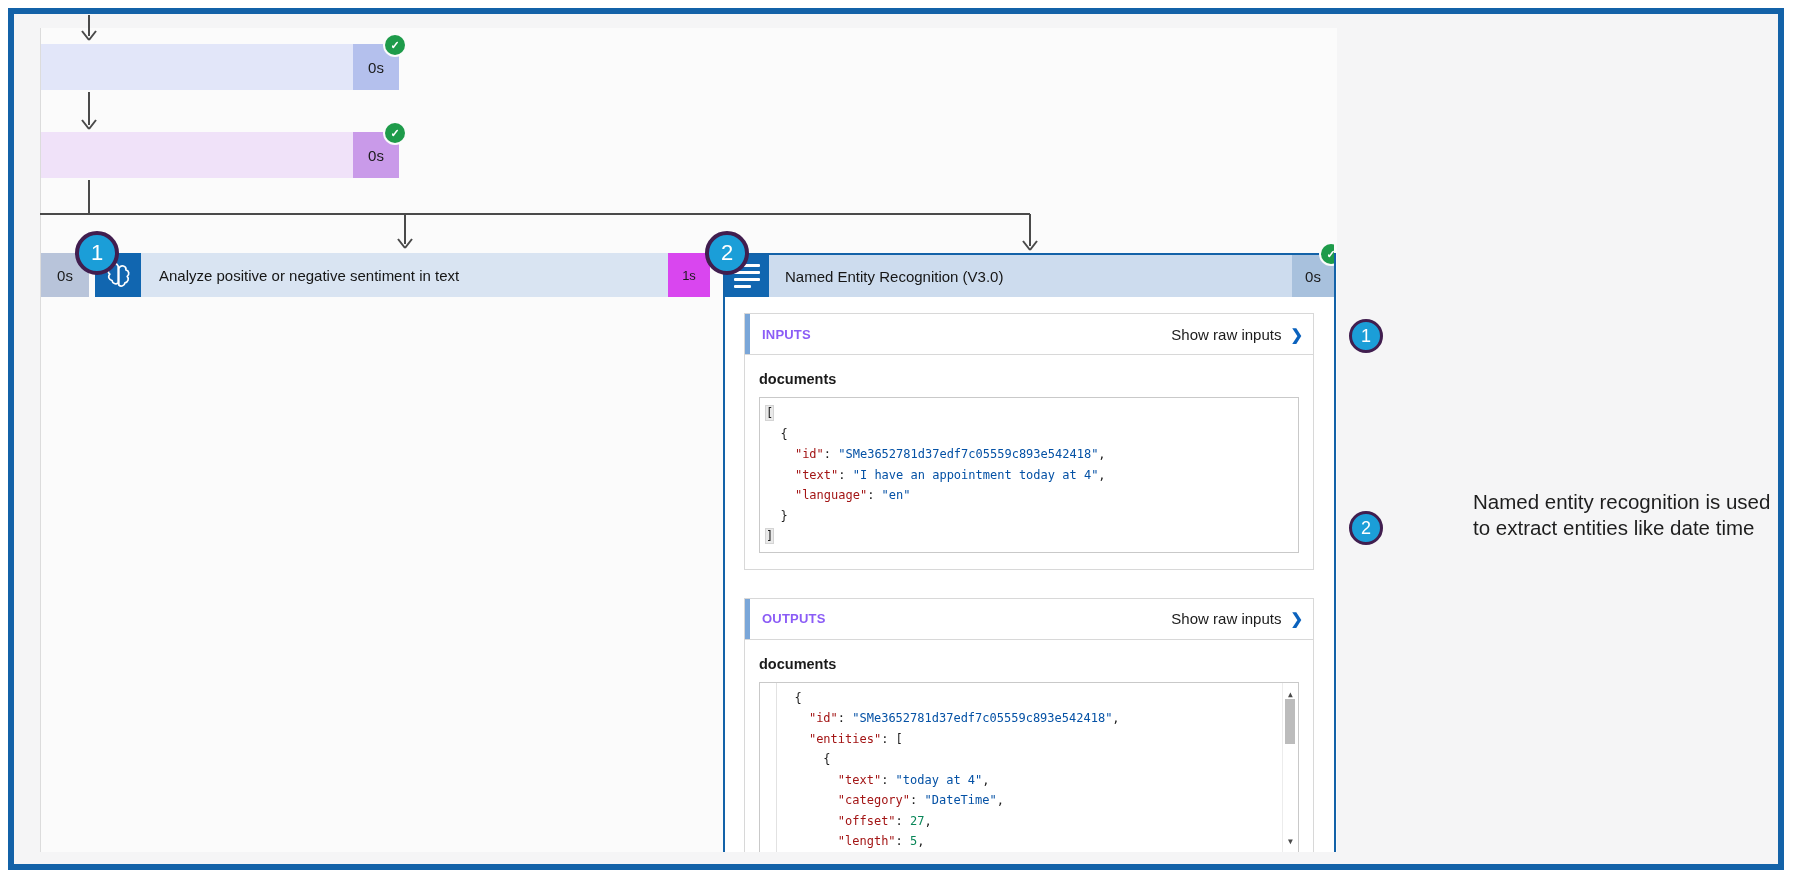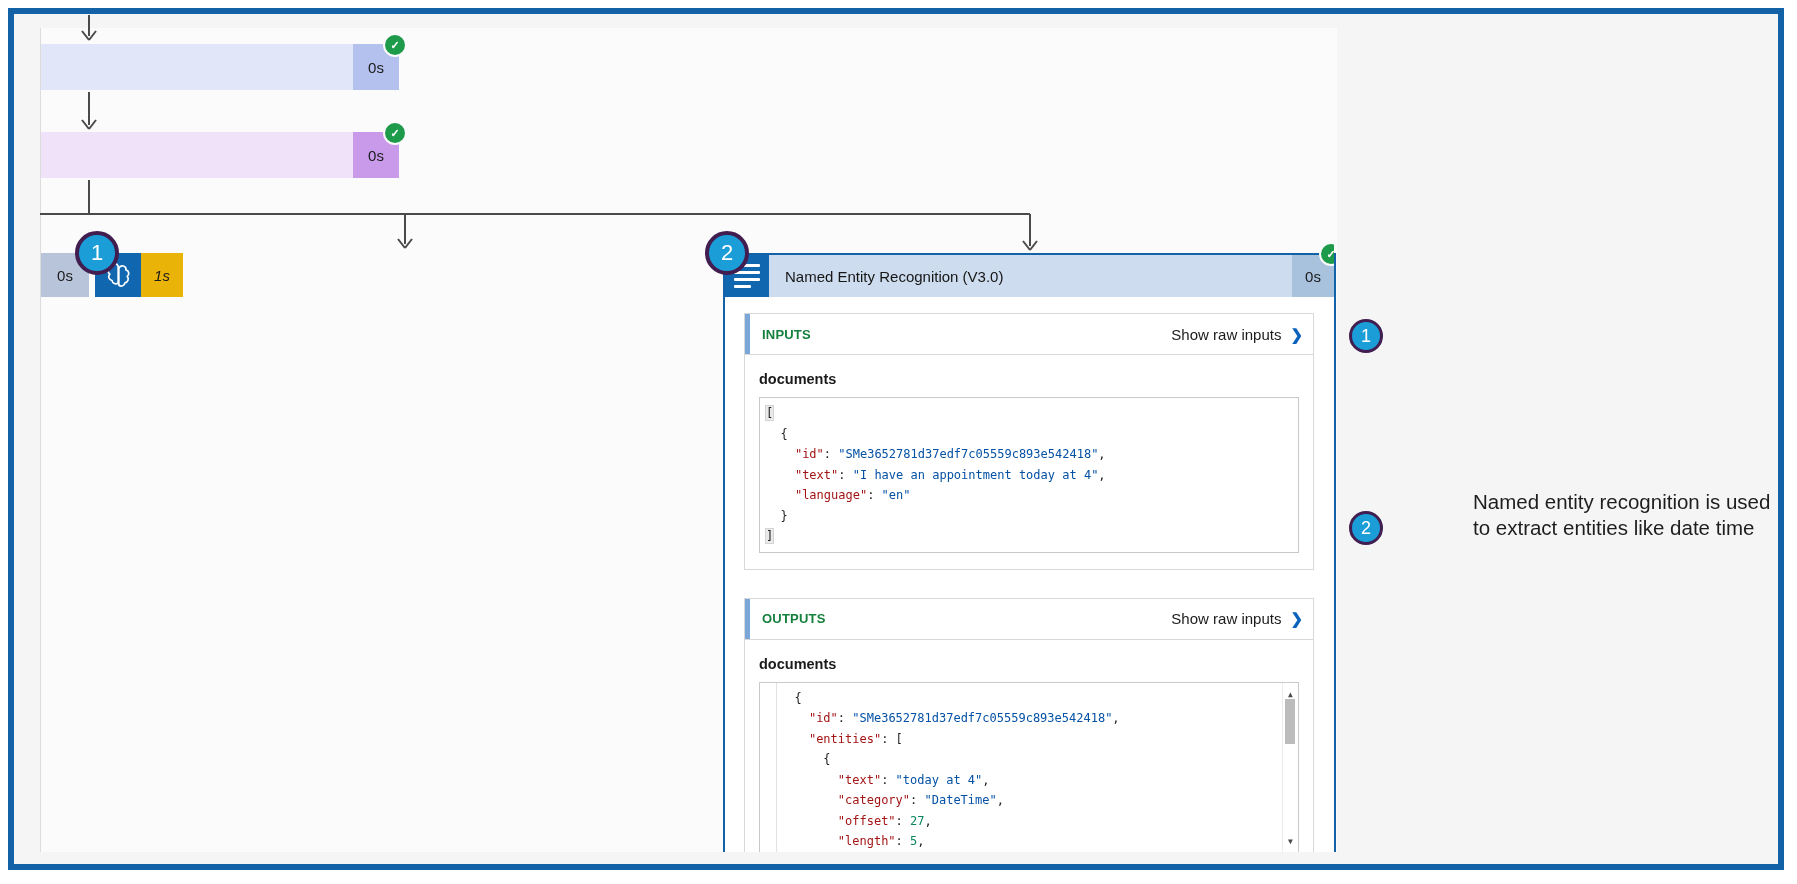--- a/index.html
+++ b/index.html
@@ -25,21 +25,21 @@
          box-shadow:0 0 0 2px #fbfbfb;}
   .check-a{position:absolute;left:385px;top:35px;}
   .check-b{position:absolute;left:385px;top:123px;}
 
   
   .sent-row{position:absolute;left:41px;top:253px;width:669px;height:44px;display:flex;}
   .sent-badge-left{width:48px;background:#b8c4da;display:flex;align-items:center;justify-content:center;font-size:15px;}
   .sent-gap{width:6px;}
   .icon-square{width:46px;background:#1166b0;display:flex;align-items:center;justify-content:center;}
   .sent-title{flex:1;background:#d9e4f2;display:flex;align-items:center;padding-left:18px;font-size:15px;color:#161616;}
-  .sent-badge-right{width:42px;background:#eab308;display:flex;align-items:center;justify-content:center;font-size:15px;font-style:italic;}
+  .sent-badge-right{width:42px;background:#d946ef;display:flex;align-items:center;justify-content:center;font-size:13px;}
 
   
   .dg-circle{position:absolute;width:36px;height:36px;border:4px solid #411e4f;border-radius:50%;
              background:#1b9ed8;color:#fff;display:flex;align-items:center;justify-content:center;
              font-size:22px;z-index:30;}
   .dg-1{left:75px;top:231px;}
   .dg-2{left:705px;top:231px;}
 
   
   .ner-card{position:absolute;left:723px;top:253px;width:613px;height:599px;background:#fff;
@@ -48,21 +48,21 @@
   .ner-icon{width:44px;background:#1166b0;display:flex;flex-direction:column;align-items:center;justify-content:center;gap:4px;}
   .ner-icon i{display:block;height:3px;background:#fff;border-radius:1px;}
   .ner-icon .b1{width:26px;} .ner-icon .b2{width:26px;} .ner-icon .b3{width:26px;} .ner-icon .b4{width:17px;margin-right:9px;}
   .ner-title{flex:1;background:#cddcee;display:flex;align-items:center;padding-left:16px;font-size:15px;color:#161616;}
   .ner-badge{width:42px;background:#a8c1dd;display:flex;align-items:center;justify-content:center;font-size:15px;}
   .ner-body{padding:16px 20px 0 19px;}
 
   .section{border:1px solid #d8d8d8;background:#fff;margin-bottom:28px;}
   .sec-header{height:40px;display:flex;align-items:center;border-bottom:1px solid #d8d8d8;}
   .sec-accent{width:5px;align-self:stretch;background:#7aa6d8;}
-  .sec-title{margin-left:12px;font-size:13px;font-weight:bold;letter-spacing:.2px;color:#15803d;}
+  .sec-title{margin-left:12px;font-size:13px;font-weight:bold;letter-spacing:.2px;color:#8b5cf6;}
   .sec-spacer{flex:1;}
   .sec-link{display:flex;align-items:center;gap:9px;margin-right:10px;cursor:pointer;}
   .sec-link-text{font-size:15px;color:#1b1b1b;}
   .sec-chev{color:#0b62bd;font-size:15px;font-weight:bold;line-height:1;}
   .sec-body{padding:16px 14px 16px 14px;}
   .field-label{font-size:14.5px;font-weight:bold;color:#1b1b1b;margin-bottom:10px;}
 
   .code-box{border:1px solid #c9c9c9;background:#fff;font-family:"DejaVu Sans Mono", monospace;
             font-size:12px;line-height:20.5px;color:#1b1b1b;padding:5px 6px;position:relative;overflow:hidden;}
   .code-line{white-space:pre;}
@@ -117,20 +117,21 @@
 
   <div class="sent-row">
     <div class="sent-badge-left">0s</div>
     <div class="sent-gap"></div>
     <div class="icon-square">
       <svg width="27" height="27" viewBox="0 0 24 24" stroke="#ffffff" stroke-width="1.5" fill="none" stroke-linecap="round" stroke-linejoin="round">
         <path d="M11.7 3.6C10-.2 4.8 1.6 5.4 5 2.6 5.6 2 9.3 4.3 10.8c-2 2-.7 5.4 2 5.7.3 2.6 3.4 3.8 5.4 2V3.6z"></path>
         <path d="M12.3 5.6c1.7-3.8 6.9-2 6.3 1.4 2.8.6 3.4 4.3 1.1 5.8 2 2 .7 5.4-2 5.7-.3 2.6-3.4 3.8-5.4 2V5.6z"></path>
       </svg>
     </div>
+    <div class="sent-title">Analyze positive or negative sentiment in text</div>
     <div class="sent-badge-right">1s</div>
   </div>
 
   <div class="ner-card">
     <div class="ner-header">
       <div class="ner-icon">
         <i class="b1"></i>
           <i class="b2"></i>
           <i class="b3"></i>
           <i class="b4"></i>

